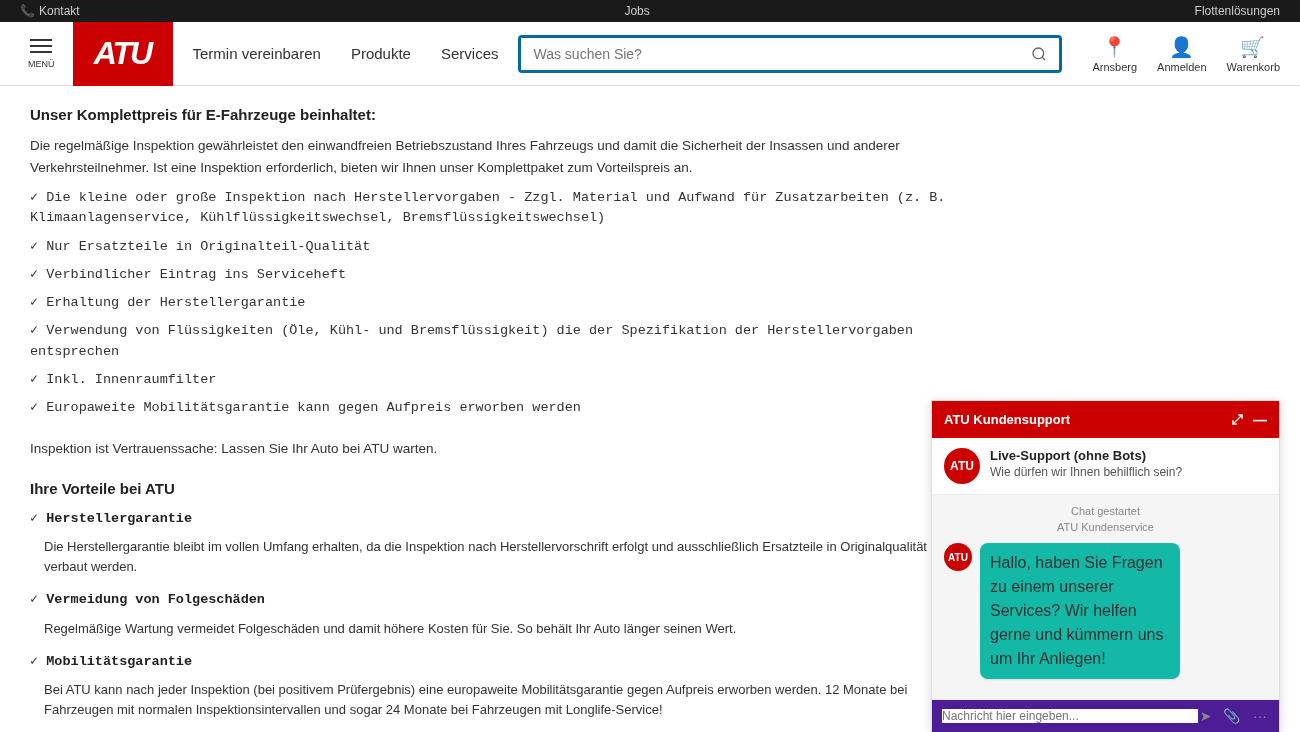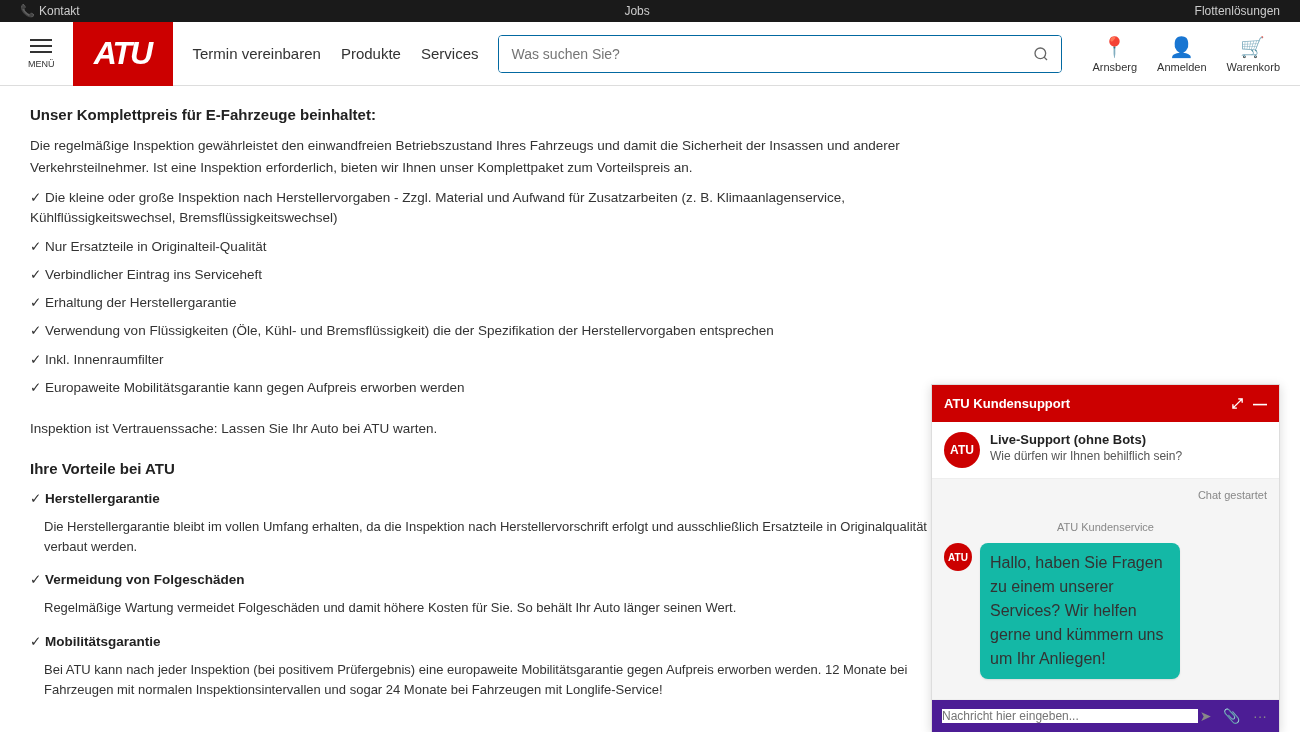--- a/index.html
+++ b/index.html
@@ -51,34 +51,34 @@
     .logo-text {
       color: #fff;
       font-size: 32px;
       font-weight: 900;
       letter-spacing: -2px;
       font-style: italic;
     }
     .nav-links {
       display: flex;
       align-items: center;
-      gap: 20px;
+      gap: 30px;
       flex: 0;
     }
     .nav-link {
       font-size: 15px;
       color: #333;
       cursor: pointer;
       white-space: nowrap;
       padding: 20px 0;
     }
     .search-bar {
       display: flex;
       align-items: center;
-      border: 1px solid #0369a1;
+      border: 3px solid #0369a1;
       border-radius: 4px;
       flex: 1;
       margin: 0 20px;
       height: 38px;
       overflow: hidden;
     }
     .search-input {
       border: none;
       outline: none;
       padding: 0 12px;
@@ -128,20 +128,21 @@
       color: #333;
       line-height: 1.6;
       margin-bottom: 10px;
     }
     .check-item {
       font-size: 13.5px;
       color: #333;
       margin-bottom: 8px;
       line-height: 1.5;
       padding-left: 0;
+      font-family: Liberation Mono, monospace;
     }
     .section-divider { margin: 20px 0; }
 
     .benefit-title {
       font-weight: bold;
       color: #222;
     }
     .benefit-text {
       font-size: 13px;
       color: #333;
@@ -196,24 +197,24 @@
       flex-shrink: 0;
     }
     .chat-support-title { font-weight: bold; font-size: 13px; color: #222; }
     .chat-support-subtitle { font-size: 12px; color: #555; margin-top: 2px; }
     .chat-messages {
       background: #f5f5f5;
       padding: 10px 12px;
       min-height: 120px;
     }
     .chat-started-label {
-      text-align: right;
+      text-align: center;
       font-size: 11px;
       color: #888;
-      margin-bottom: 20px;
+      margin-bottom: 4px;
     }
     .chat-service-label {
       text-align: center;
       font-size: 11px;
       color: #888;
       margin-bottom: 10px;
     }
     .chat-message-wrapper {
       display: flex;
       gap: 8px;

